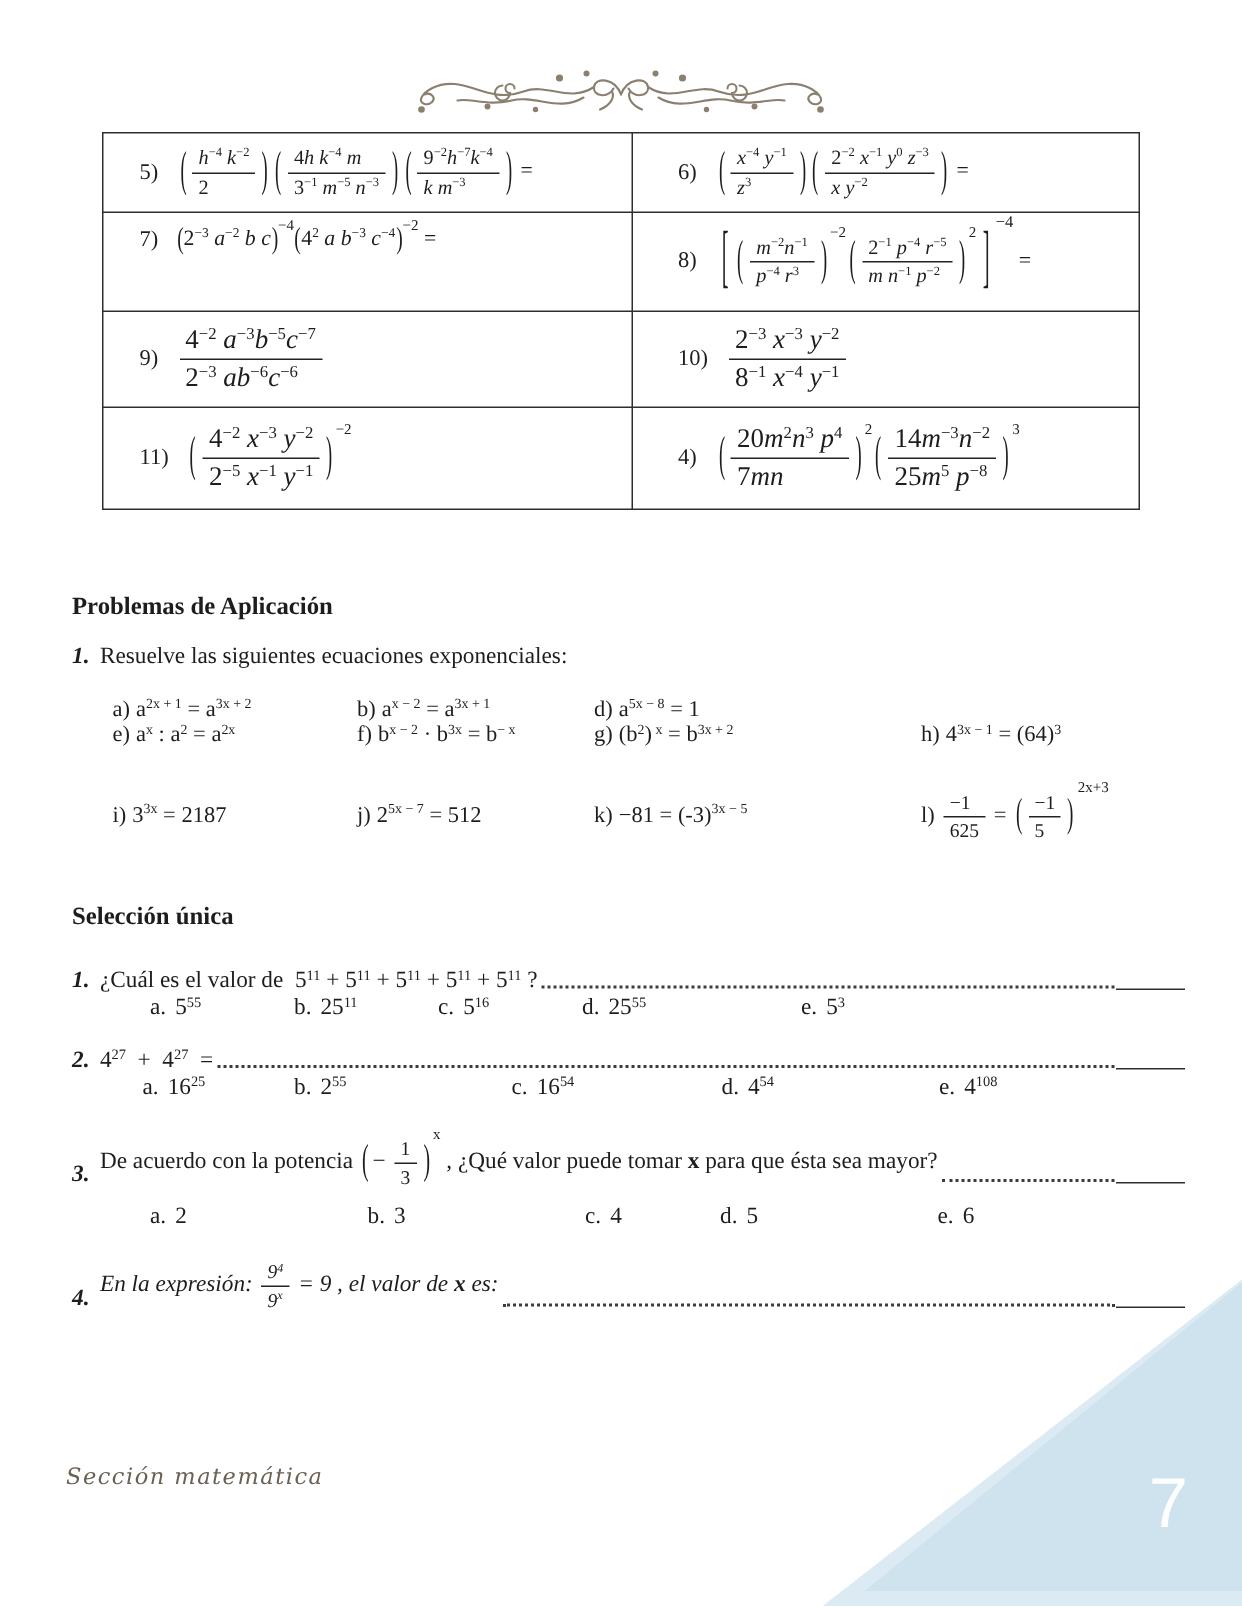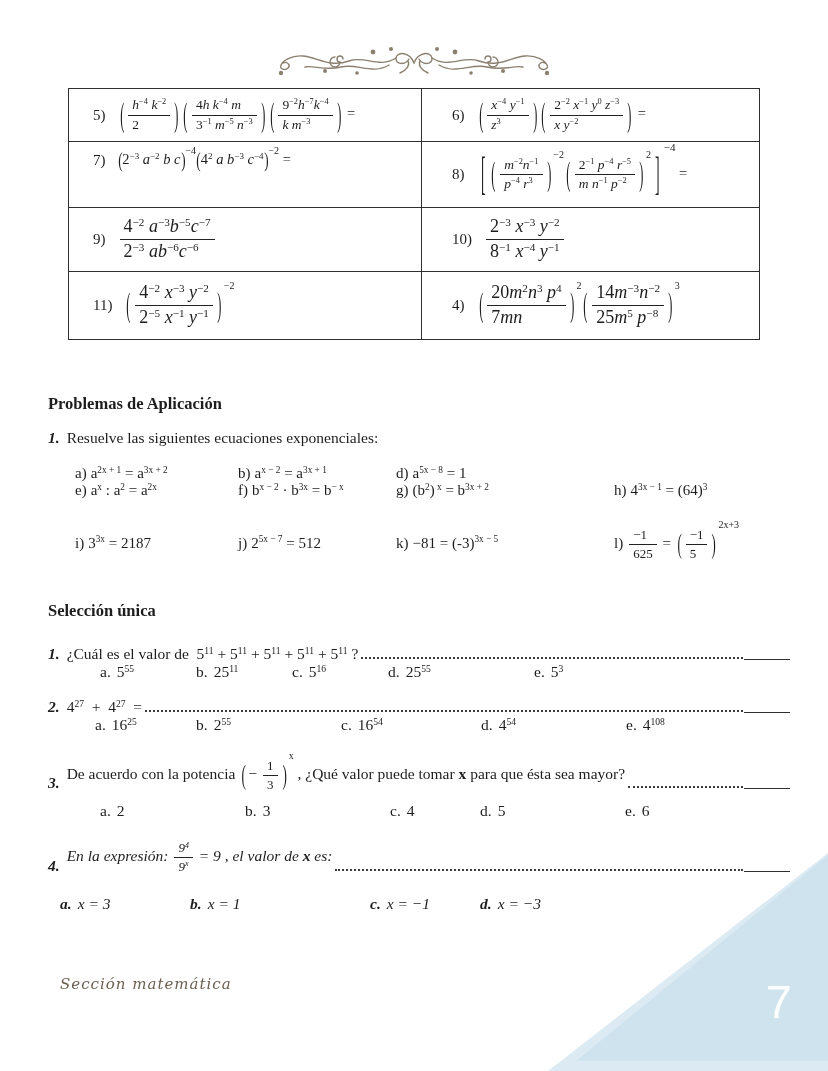--- a/index.html
+++ b/index.html
@@ -68,21 +68,21 @@
   .opts{display:grid;font-size:15.5px;align-items:baseline}
   .opts .olbl{margin-right:6px}
   .opts-1{padding-left:52px;grid-template-columns:96px 96px 96px 146px auto}
   .opts-2{padding-left:47px;grid-template-columns:101px 145px 140px 145px auto}
   .opts-3{margin-top:10px;padding-left:52px;grid-template-columns:145px 145px 90px 145px auto}
   .opts-4{margin-top:20px;padding-left:12px;grid-template-columns:130px 180px 110px auto}
   .italic{font-style:italic}
   .bold-it{font-weight:bold;font-style:italic}
 
   
-  .footer{position:absolute;left:60px;bottom:78px}
+  .footer{position:absolute;left:44px;bottom:78px}
   .fscript{font-size:15px}
   .tri-light{position:absolute;right:0;bottom:0;width:280px;height:218px;background:#dcebf3;clip-path:polygon(100% 0,100% 100%,0 100%)}
   .tri-dark{position:absolute;right:0;bottom:10px;width:252px;height:206px;background:#cfe3ee;clip-path:polygon(100% 0,100% 100%,0 100%)}
   .pageno{position:absolute;right:36px;bottom:42px;font-family:"Liberation Sans",sans-serif;font-size:47px;font-weight:300;color:#fdfefe}
 </style>
 </head>
 <body>
 
 <div class="page">
 
@@ -244,26 +244,20 @@
       <span class="opt"><span class="olbl">d.</span><span>5</span></span>
       <span class="opt"><span class="olbl">e.</span><span>6</span></span>
     </div>
 
     <div class="qrow qrow4 italic">
       <span class="qn">4.</span>
       <span class="stem">En la expresión: <span class="fr"><span class="n">9<sup>4</sup></span><span class="d">9<sup>x</sup></span></span> = 9 , el valor de <b>x</b> es: </span>
       <span class="dots"></span>
       <span class="blank"></span>
     </div>
-    <div class="opts opts-4 italic">
-      <span class="opt"><span class="olbl bold-it">a.</span><span>x = 3</span></span>
-      <span class="opt"><span class="olbl bold-it">b.</span><span>x = 1</span></span>
-      <span class="opt"><span class="olbl bold-it">c.</span><span>x = −1</span></span>
-      <span class="opt"><span class="olbl bold-it">d.</span><span>x = −3</span></span>
-    </div>
 
   </div>
 
   <div class="footer">
     <div class="script fscript">Sección matemática</div>
   </div>
 
   <div class="tri-light"></div>
   <div class="tri-dark"></div>
   <div class="pageno">7</div>

